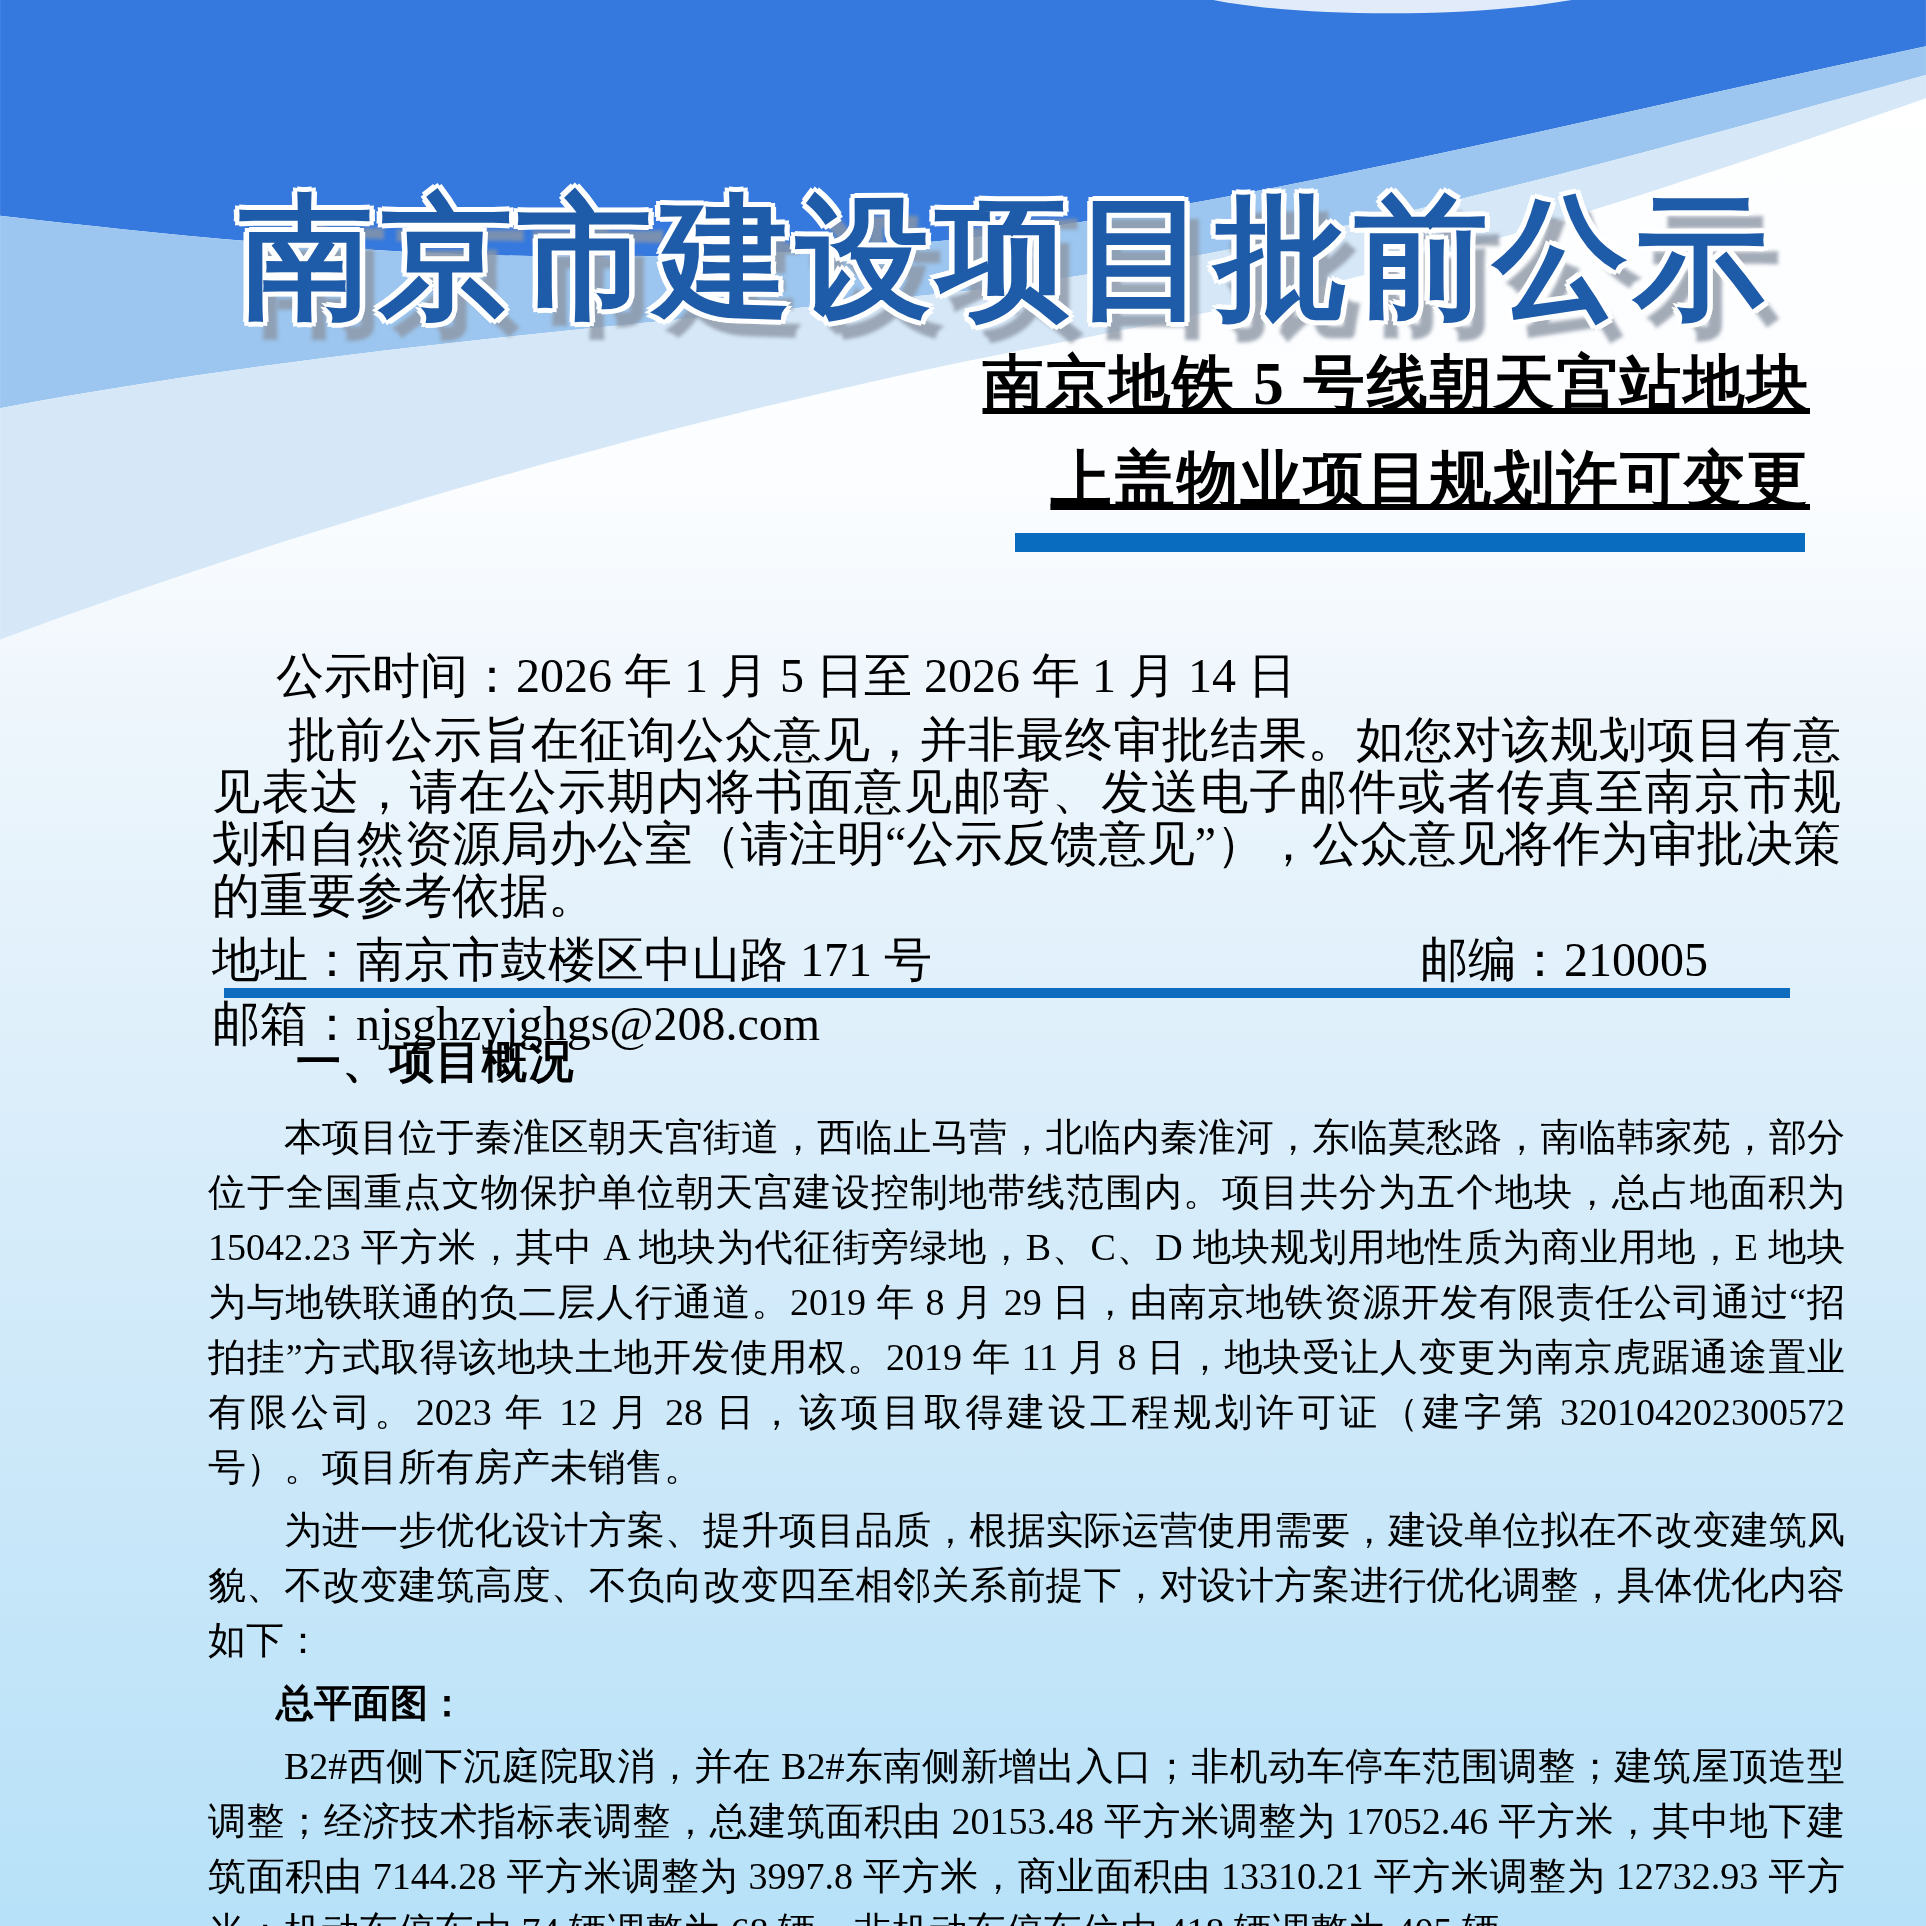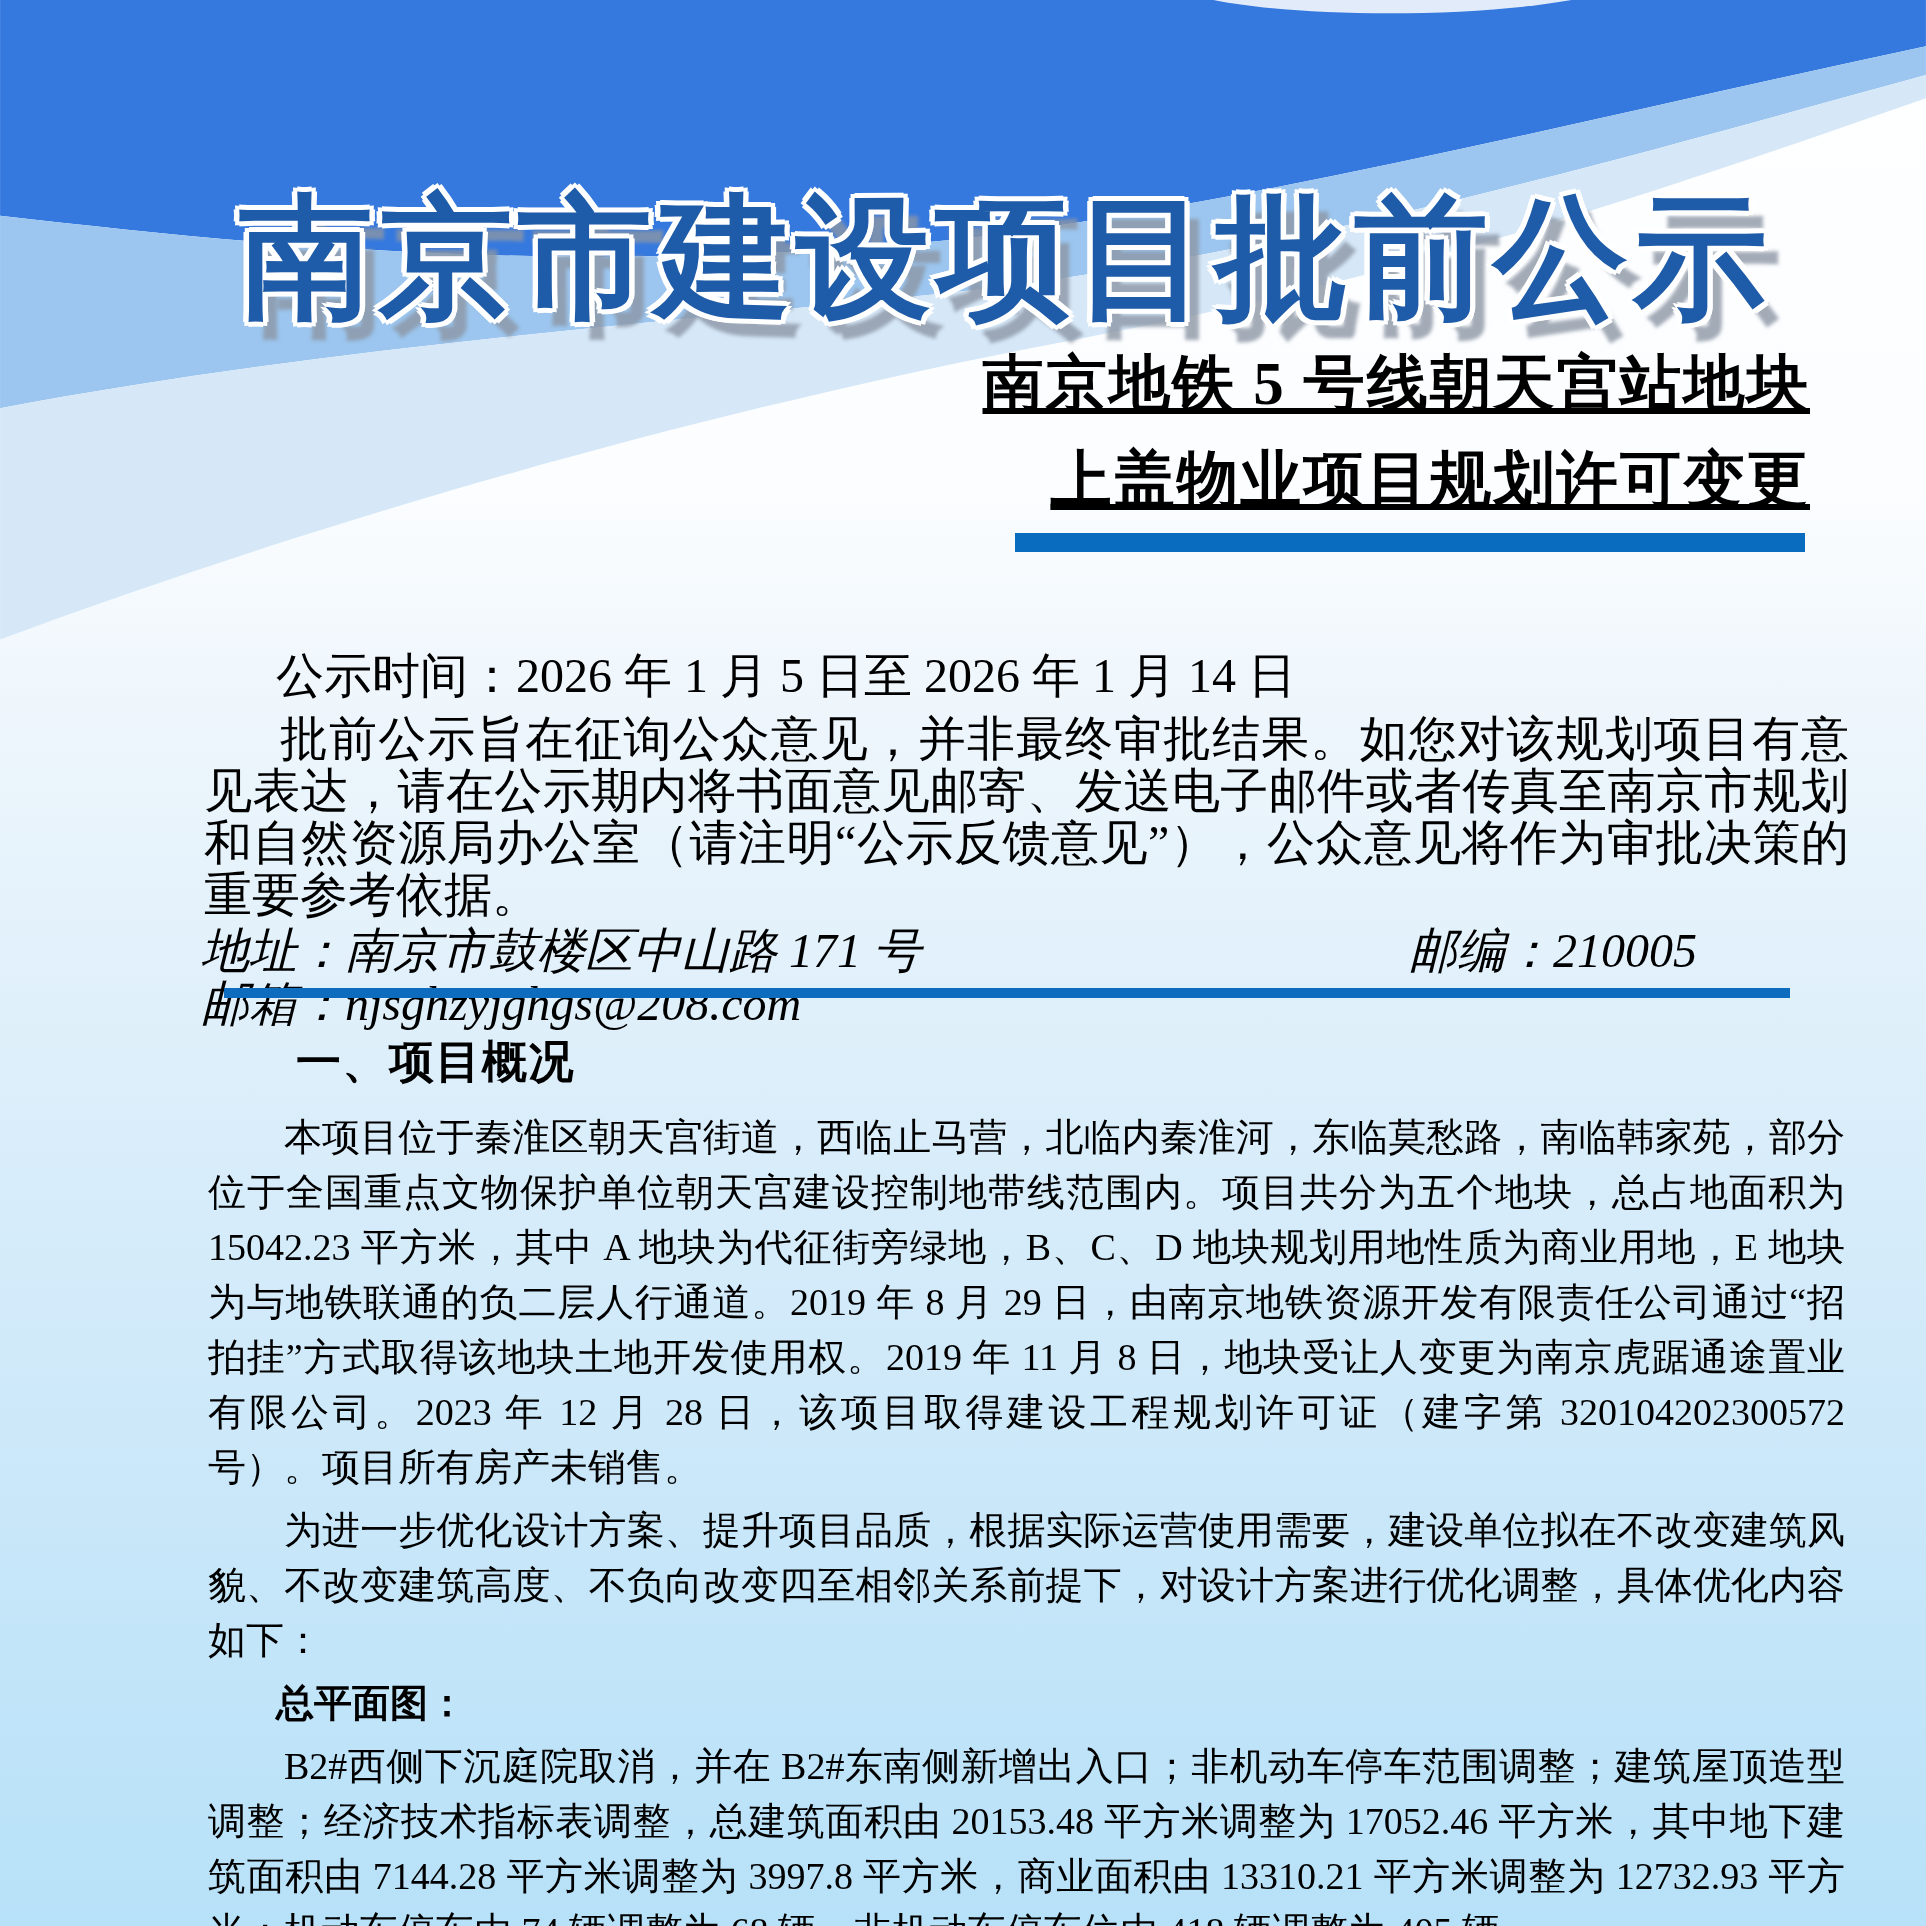--- a/index.html
+++ b/index.html
@@ -32,22 +32,22 @@
   .subtitle-bar{
     position:absolute;left:1015px;top:533px;width:790px;height:19px;
     background:#0a6cbe;z-index:3;
   }
 
   .meta{
     position:absolute;left:200px;top:650px;width:1653px;z-index:2;
     font-size:48px;line-height:52px;
   }
   .meta .time{padding-left:76px;margin:0 0 10.8px 0;}
-  .meta .intro{margin:4px;text-indent:76px;text-align:justify;}
-  .contact-row{position:relative;margin:1px;font-style:italic;}
+  .meta .intro{margin:12px;text-indent:76px;text-align:justify;}
+  .contact-row{position:relative;margin:12px;}
   .contact-right{position:absolute;left:1208px;top:0;}
 
   .divider{
     position:absolute;left:224px;top:988px;width:1566px;height:9.6px;
     background:#0d6cbd;z-index:2;
   }
 
   .content{
     position:absolute;left:200px;top:1009px;width:1653px;z-index:2;
     font-size:38px;line-height:55px;

